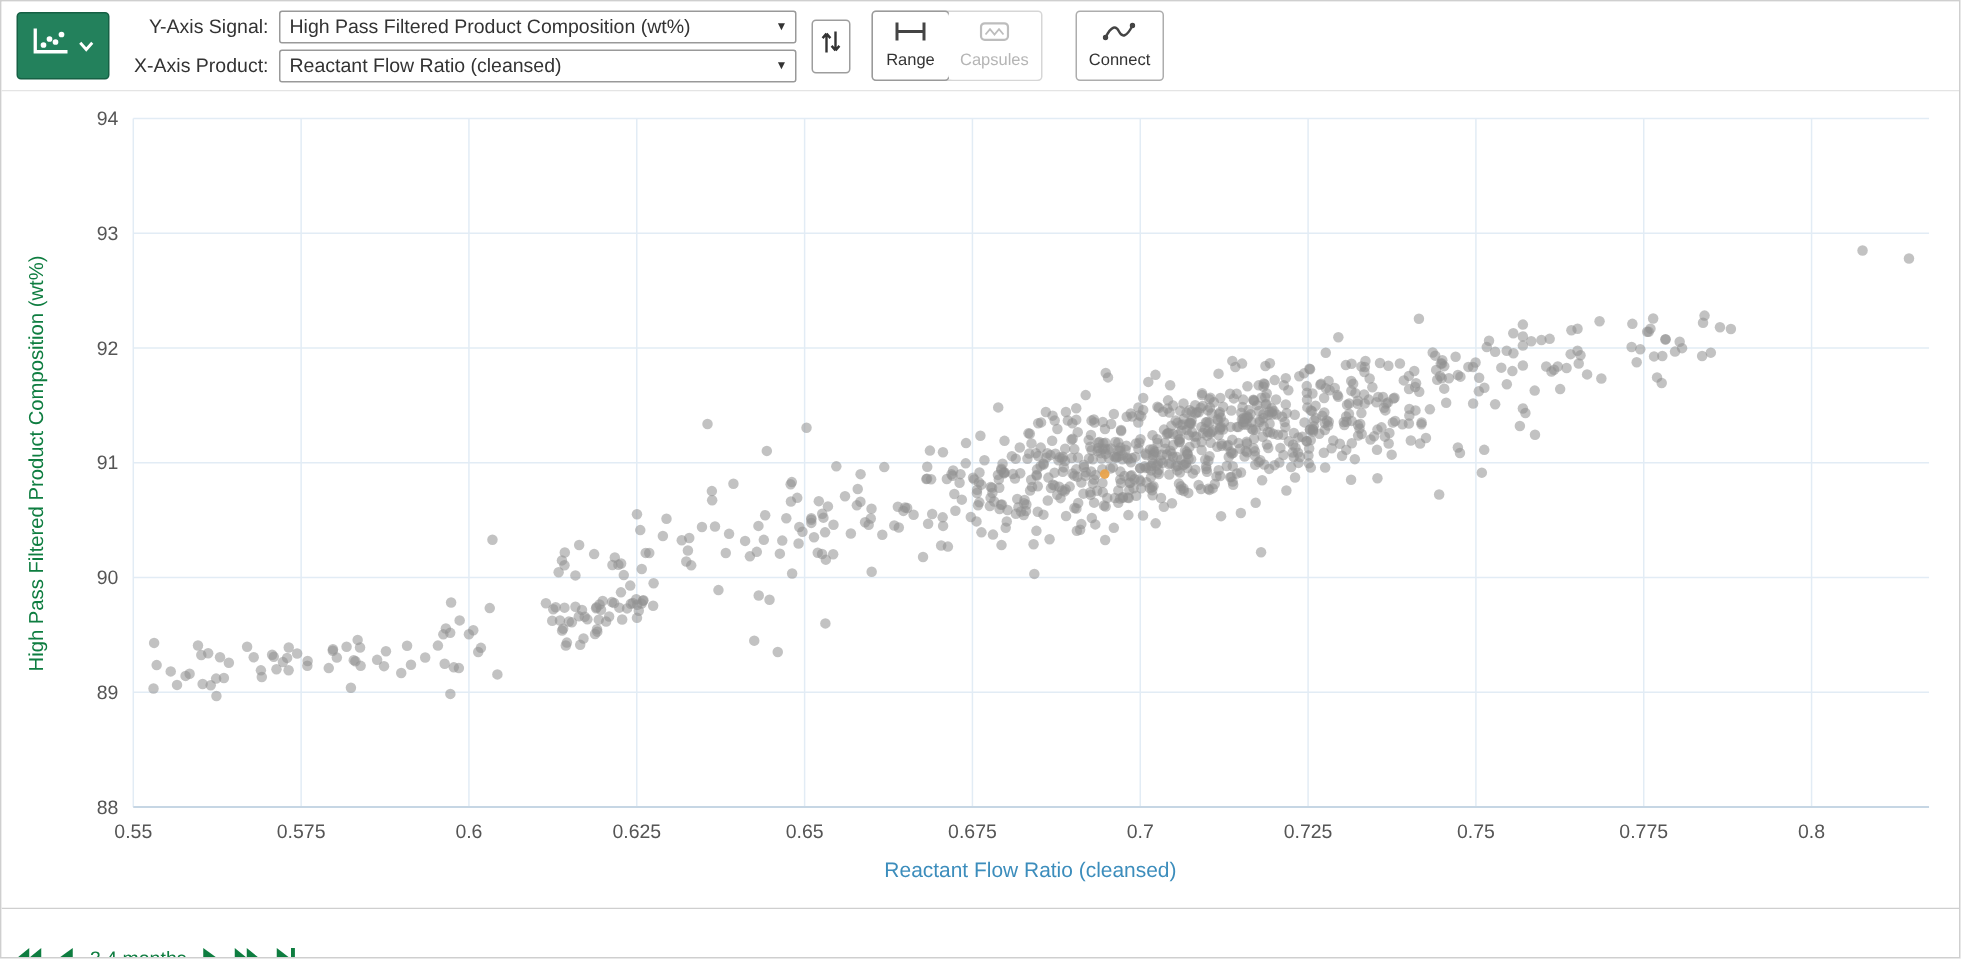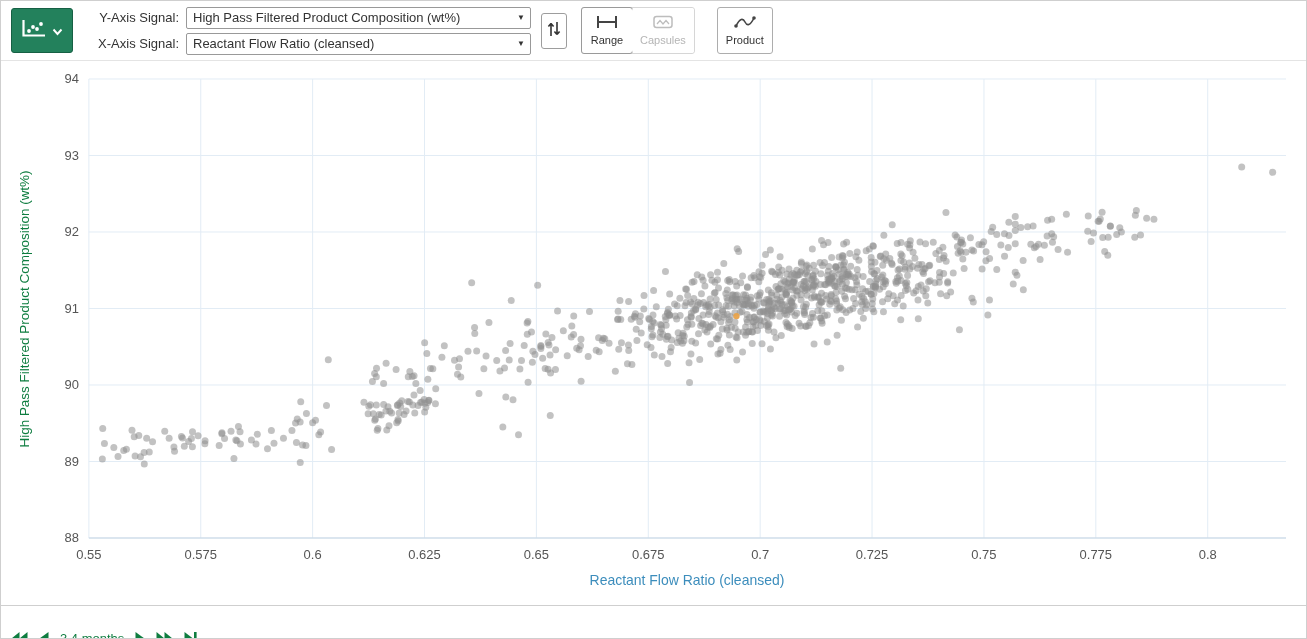--- a/index.html
+++ b/index.html
@@ -76,21 +76,21 @@
 
     <div class="axis-rows">
       <div class="axis-row">
         <span class="axis-label">Y-Axis Signal:</span>
         <div class="select-box">
           <span>High Pass Filtered Product Composition (wt%)</span>
           <span class="caret">▼</span>
         </div>
       </div>
       <div class="axis-row">
-        <span class="axis-label">X-Axis Signal:</span>
+        <span class="axis-label">X-Axis Product:</span>
         <div class="select-box">
           <span>Reactant Flow Ratio (cleansed)</span>
           <span class="caret">▼</span>
         </div>
       </div>
     </div>
 
     <div class="swap-btn">
       <span>
         <svg width="14" height="18" viewBox="0 0 14 18">
@@ -123,21 +123,21 @@
     </div>
 
     <div class="tool-btn standalone">
       <span>
         <svg width="22" height="14" viewBox="0 0 22 14">
           <path d="M2 11 C6 3 9 3 11 7 C13 11 16 11 20 3" stroke="#444" stroke-width="1.6" fill="none"></path>
           <circle cx="2" cy="11" r="1.8" fill="#444"></circle>
           <circle cx="20" cy="3" r="1.8" fill="#444"></circle>
         </svg>
       </span>
-      <span>Product</span>
+      <span>Connect</span>
     </div>
   </div>
 
   <div class="chart-area">
     <svg id="chart-svg" width="100%" height="544" viewBox="0 0 1307 544" preserveAspectRatio="none">
       <g id="grid-layer">
           <line x1="88" x2="88" y1="18" y2="477" stroke="#e2ecf5" stroke-width="1"></line>
           <line x1="200.05607476635475" x2="200.05607476635475" y1="18" y2="477" stroke="#e2ecf5" stroke-width="1"></line>
           <line x1="312.11214953270996" x2="312.11214953270996" y1="18" y2="477" stroke="#e2ecf5" stroke-width="1"></line>
           <line x1="424.16822429906523" x2="424.16822429906523" y1="18" y2="477" stroke="#e2ecf5" stroke-width="1"></line>

